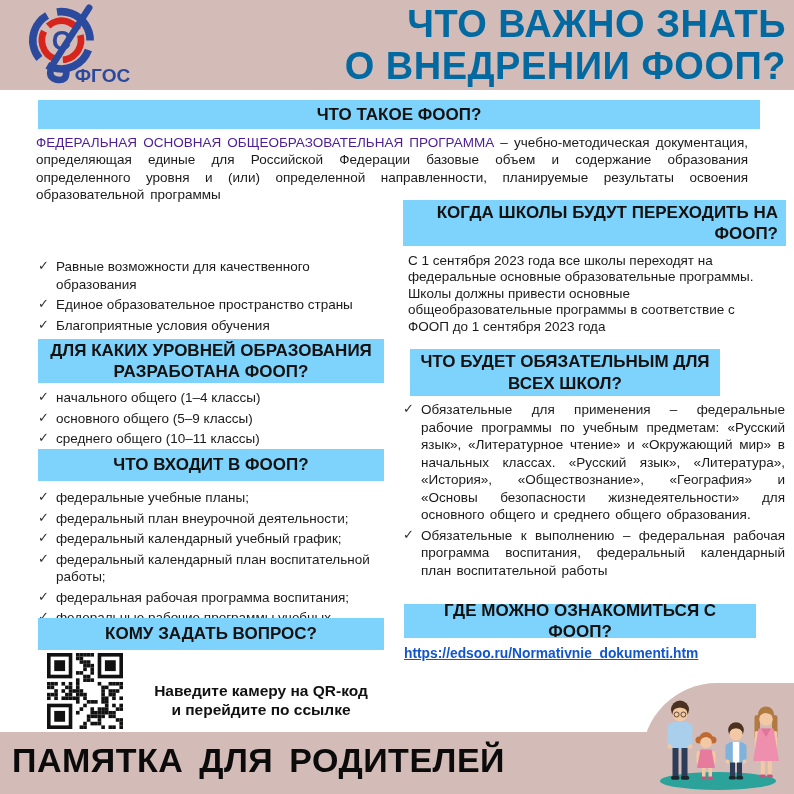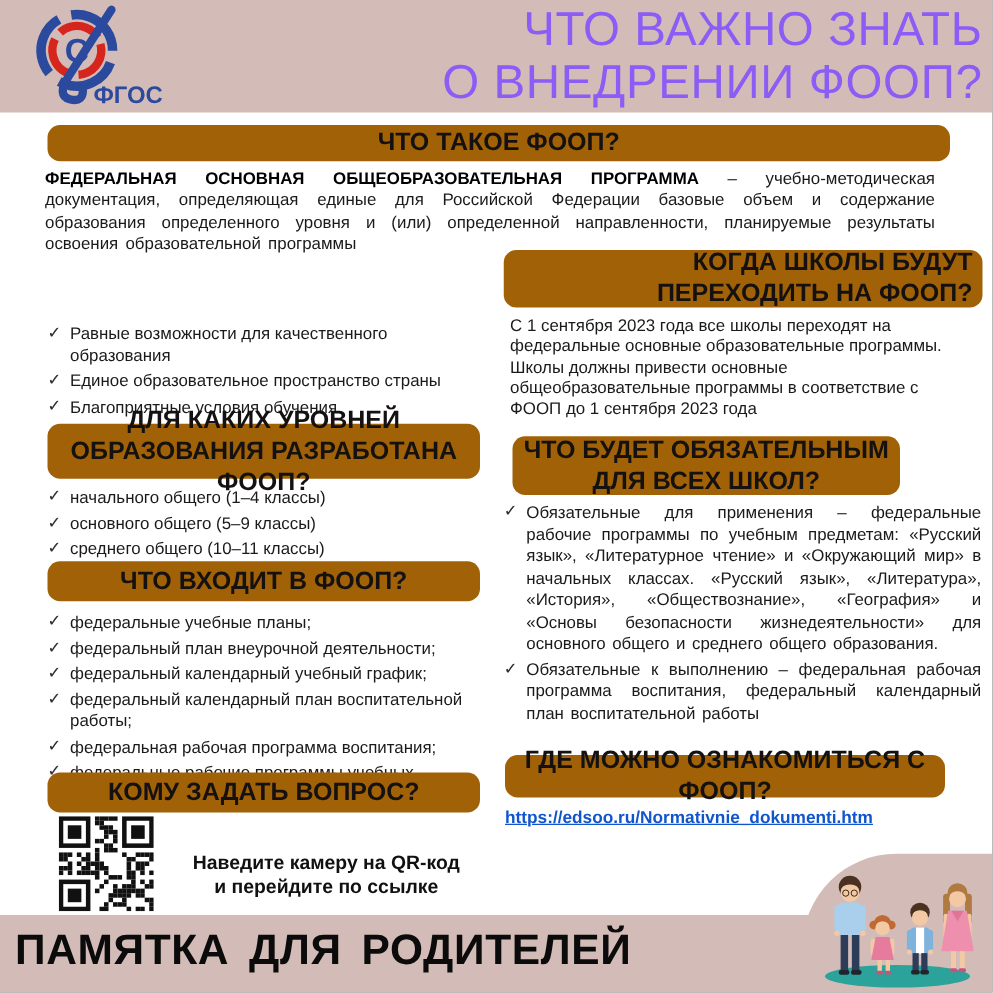--- a/index.html
+++ b/index.html
@@ -9,36 +9,36 @@
     font-family:"Liberation Sans", sans-serif; color:#1a1a1a;
   }
   .band { position:absolute; left:0; width:794px; background:#d3bcb7; }
   .band-top { top:0; height:90px; }
   .band-bottom { top:732px; height:62px; }
 
   .logo { position:absolute; left:12px; top:4px; width:118px; height:84px; }
 
   .title {
     position:absolute; top:4px; right:8px; width:520px;
-    text-align:right; font-weight:normal; font-size:38px; line-height:1.1;
-    color:#8b5cf6; letter-spacing:0.5px;
+    text-align:right; font-weight:bold; font-size:38px; line-height:1.1;
+    color:#0369a1; letter-spacing:0.5px;
   }
 
   .hdr {
-    position:absolute; background:#a16207; border-radius:10px;
+    position:absolute; background:#7dd3fc; border-radius:0;
     display:flex; align-items:center; justify-content:center;
-    text-align:center; font-weight:bold; font-size:20px; color:#151111;
+    text-align:center; font-weight:bold; font-size:17px; color:#151111;
     line-height:1.25; padding:2px 8px; box-sizing:border-box;
   }
 
   .intro {
     position:absolute; left:36px; top:134px; width:712px;
     font-size:13.5px; line-height:1.28; text-align:justify; word-spacing:2px;
   }
-  .intro .lead { font-weight:bold; color:#000000; }
+  .intro .lead { font-weight:normal; color:#4c1d95; }
 
   .check-list { position:absolute; font-size:13.5px; line-height:1.3; }
   .check-item { display:flex; margin-bottom:3px; }
   .check-item .tick {
     flex:0 0 18px; color:#2f2f2f; font-size:13px; line-height:inherit;
   }
   .check-item .txt { flex:1; }
 
   .body-text { position:absolute; font-size:13.5px; line-height:1.22; }
 

